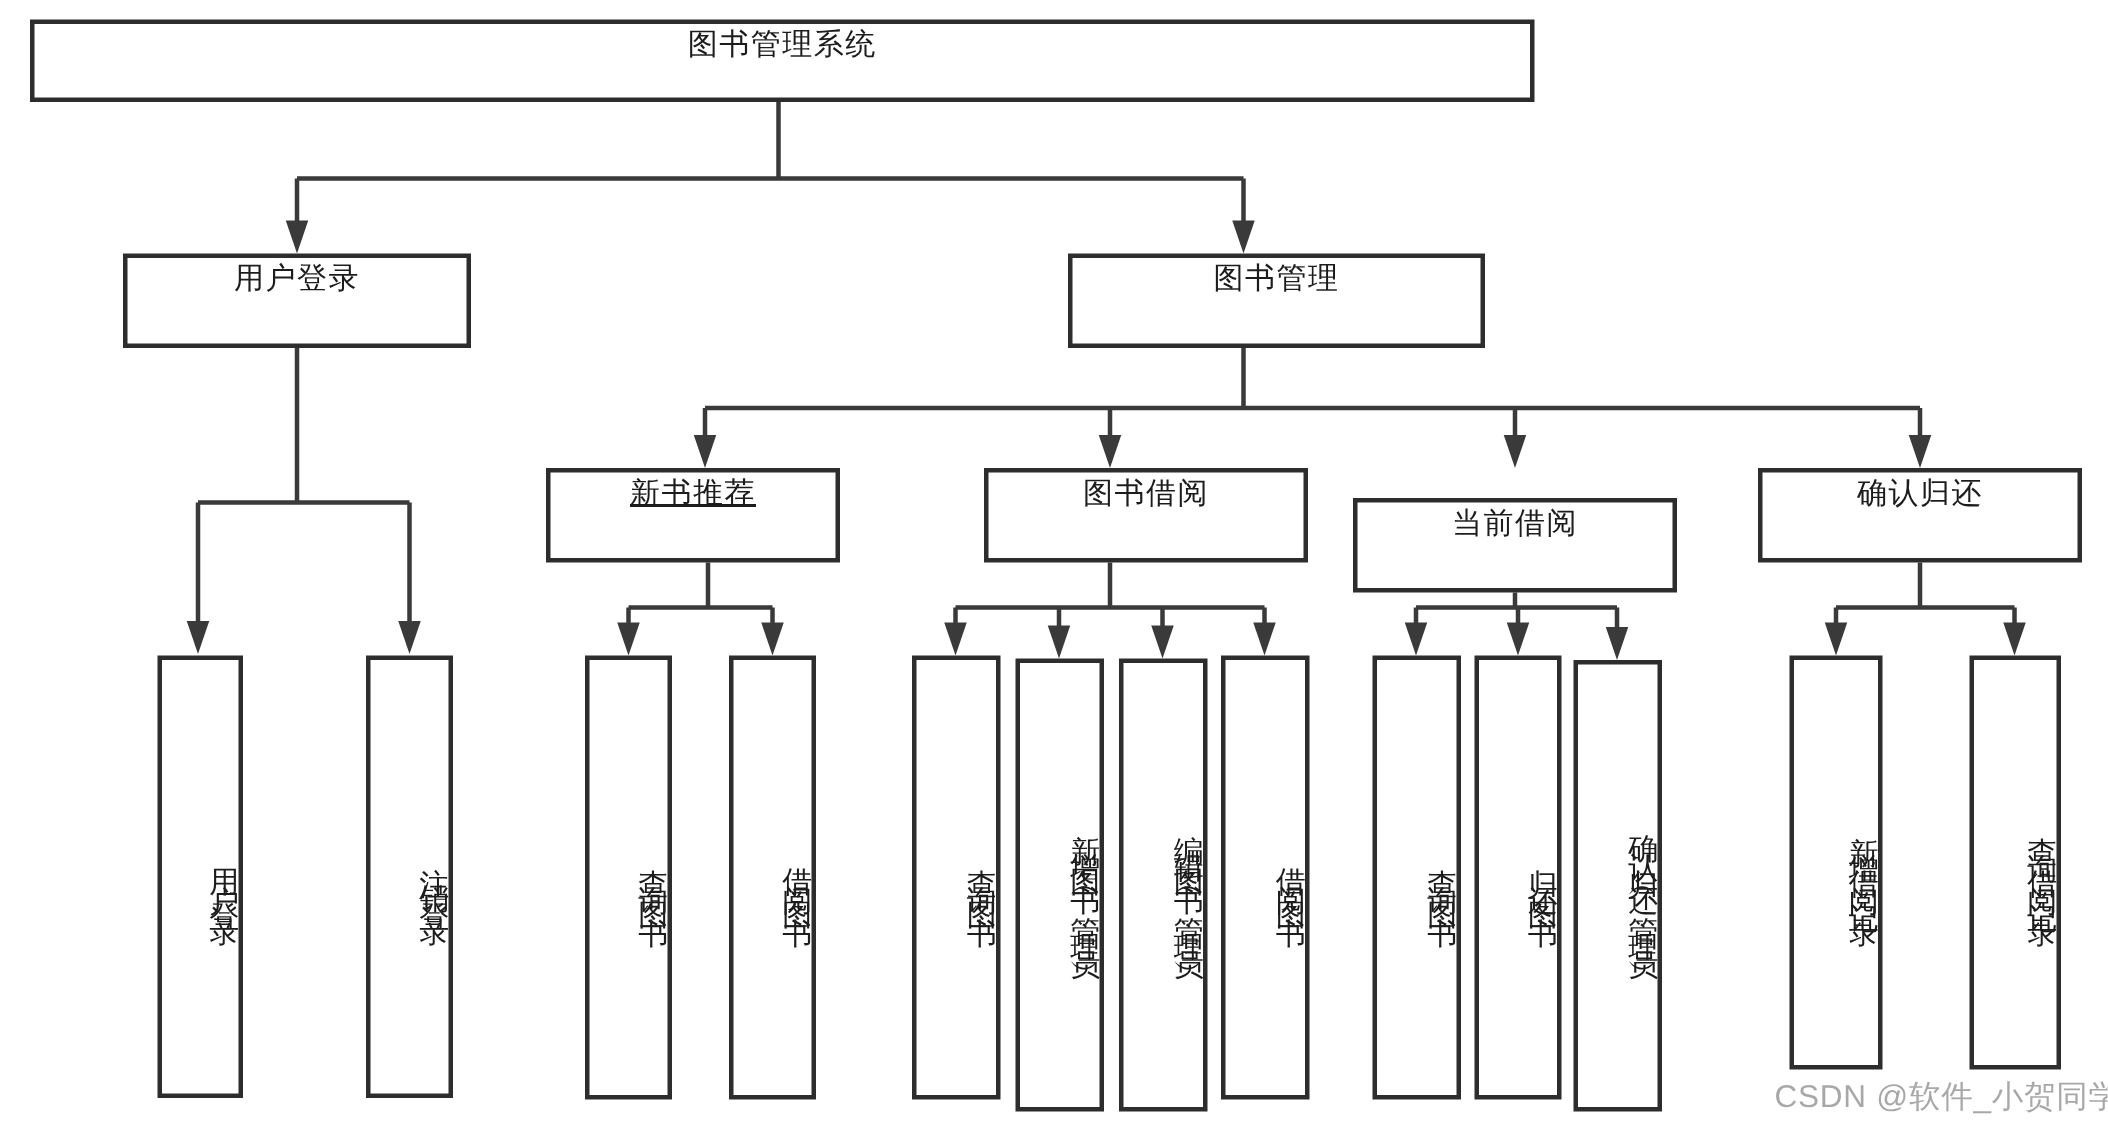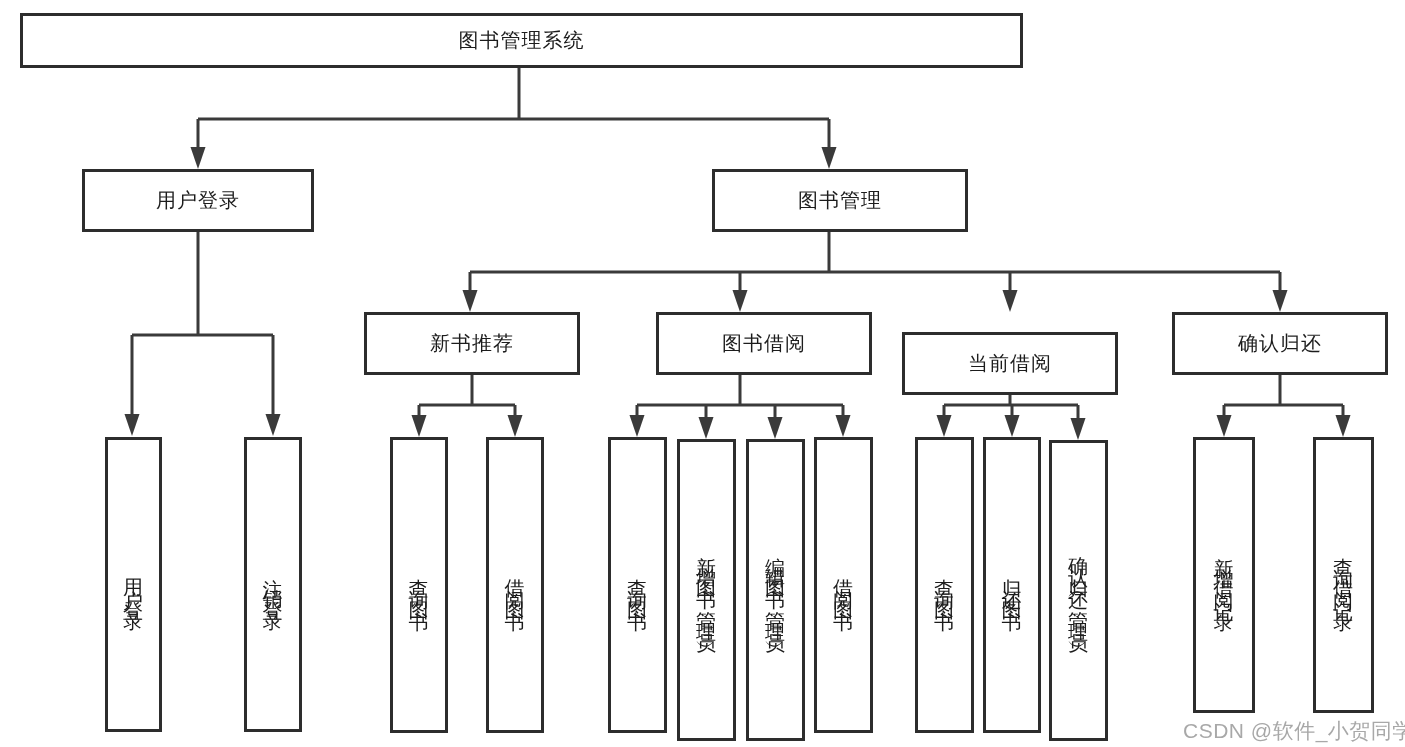--- a/index.html
+++ b/index.html
@@ -21,21 +21,20 @@
   .stage{position:absolute;inset:0;width:1405px;height:747px;}
   svg.connectors{position:absolute;left:0;top:0;width:1405px;height:747px;pointer-events:none;}
   .connector{stroke:var(--line);stroke-width:3;fill:none;}
   .arrowhead{fill:var(--line);stroke:none;}
   .hbox,.vbox{
     position:absolute;
     box-sizing:border-box;
     border:3px solid var(--border);
     background:#fff;
     display:flex;
-    align-items:center;
     justify-content:center;
     color:var(--text);
     font-size:20px;
   }
   .hbox{letter-spacing:1px;}
   .vbox{
     writing-mode:vertical-rl;
     letter-spacing:11px;
     line-height:1;
   }
@@ -86,25 +85,25 @@
     <polygon class="arrowhead" points="1335.5,415 1350.5,415 1343,437"></polygon>
   </svg>
 
   <div class="hbox" style="left:20px;top:13px;width:1003px;height:55px;">
     <span class="lbl">图书管理系统</span>
   </div>
 
   <div class="hbox" style="left:82px;top:169px;width:232px;height:63px;">
     <span class="lbl">用户登录</span>
   </div>
-  <div class="hbox" style="left:712px;top:169px;width:256px;height:63px;">
+  <div class="hbox" style="left:712px;top:169px;width:278px;height:63px;">
     <span class="lbl">图书管理</span>
   </div>
 
-  <div class="hbox" style="left:364px;top:312px;width:216px;height:63px;">
+  <div class="hbox" style="left:364px;top:312px;width:196px;height:63px;text-decoration:underline;">
     <span class="lbl">新书推荐</span>
   </div>
   <div class="hbox" style="left:632px;top:312px;width:216px;height:63px;margin-left:24px;">
     <span class="lbl">图书借阅</span>
   </div>
   <div class="hbox" style="left:902px;top:312px;width:216px;height:63px;margin-top:20px;">
     <span class="lbl">当前借阅</span>
   </div>
   <div class="hbox" style="left:1172px;top:312px;width:216px;height:63px;">
     <span class="lbl">确认归还</span>

